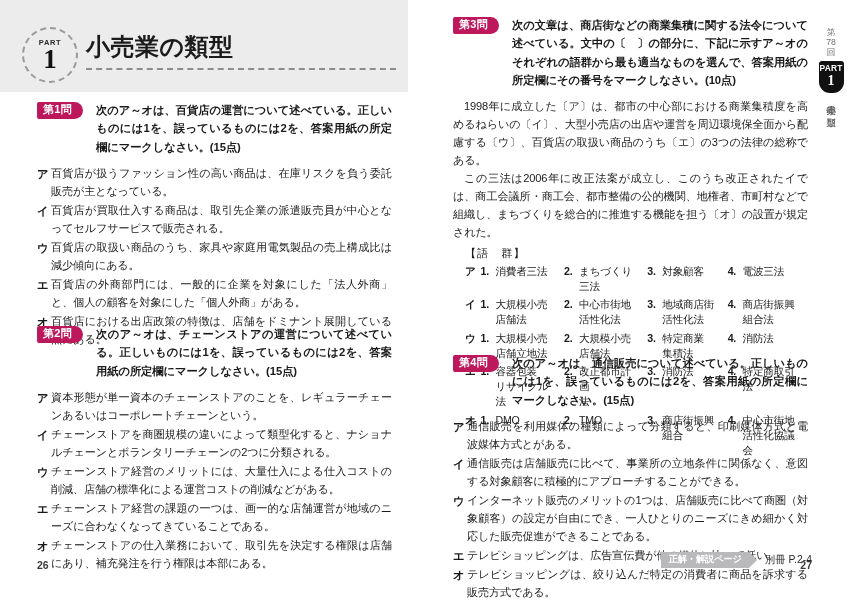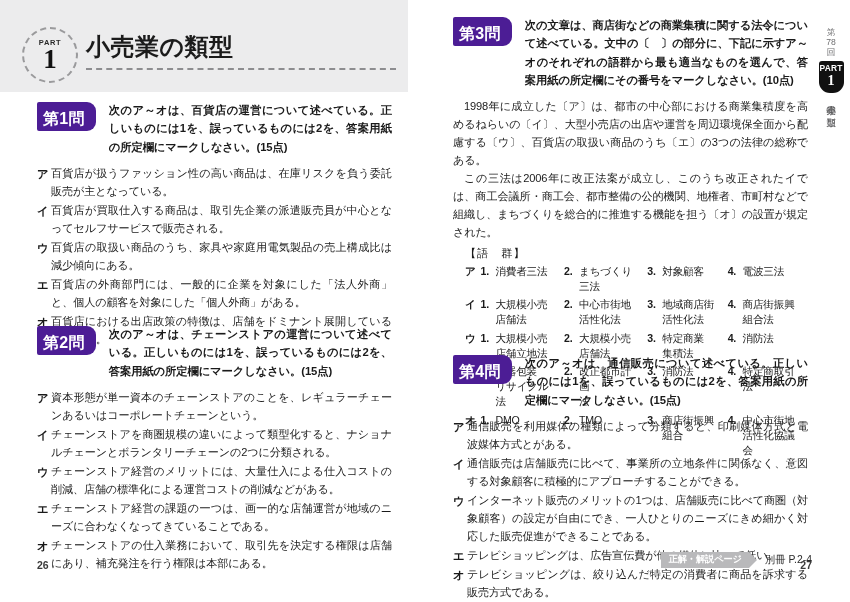--- a/index.html
+++ b/index.html
@@ -91,26 +91,26 @@
   .qblock {
     position: absolute;
     box-sizing: border-box;
   }
   .qhead {
     display: flex;
     align-items: flex-start;
   }
   .qbadge {
     flex: 0 0 auto;
-    background: #4c1d95;
+    background: #be185d;
     color: #ffffff;
-    font-size: 16px;
+    font-size: 11px;
     font-weight: bold;
     line-height: 1;
-    padding: 9px 11px 4px 6px;
+    padding: 2px 11px 4px 6px;
     border-radius: 2px 9px 9px 2px;
     letter-spacing: 0.3px;
     margin-top: 1px;
     white-space: nowrap;
   }
   .qprompt {
     font-size: 11.3px;
     font-weight: bold;
     line-height: 1.62;
     margin-left: 13px;

